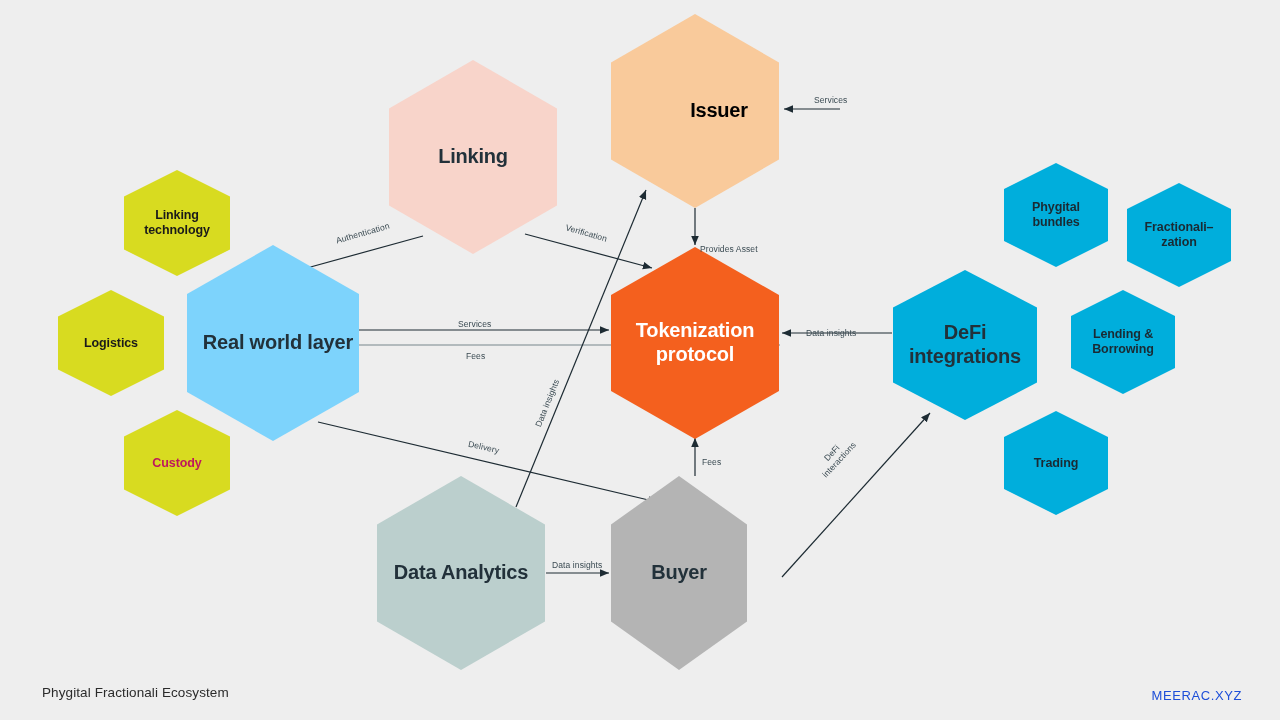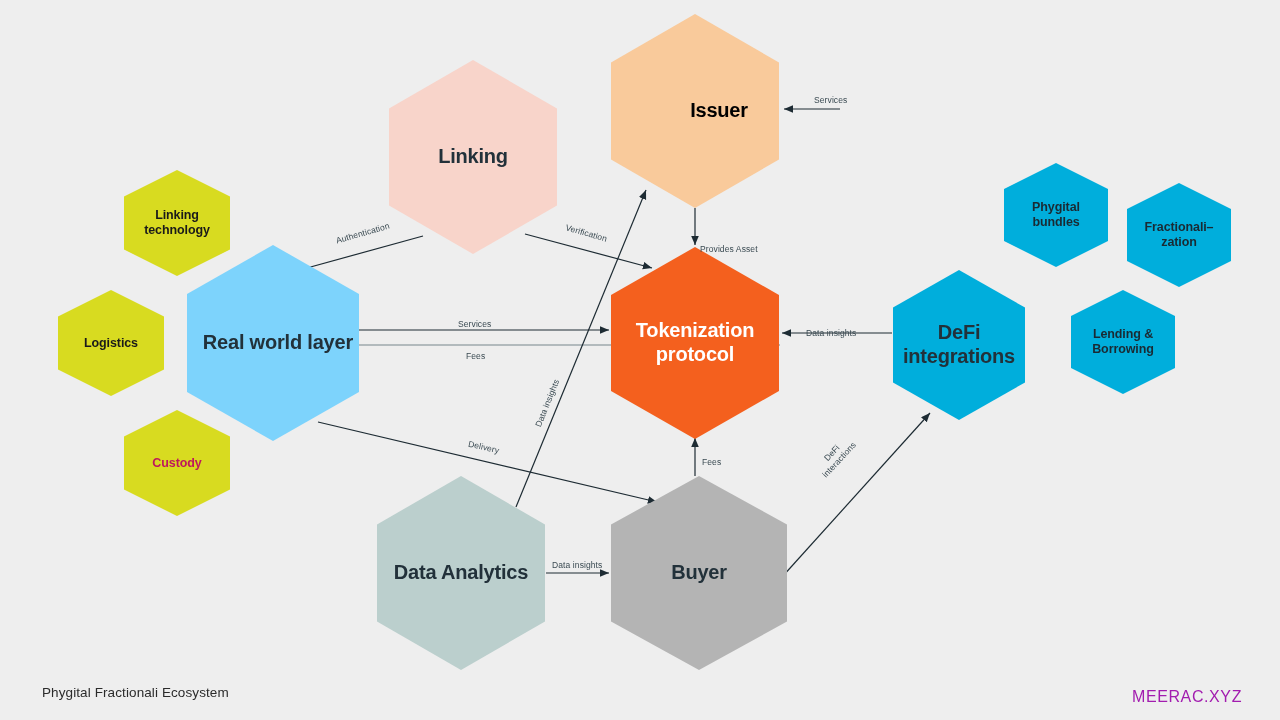--- a/index.html
+++ b/index.html
@@ -63,22 +63,22 @@
     left: 42px;
     top: 685px;
     font-size: 13.5px;
     color: #2b2b2b;
     letter-spacing: 0.1px;
   }
   .footer-right {
     position: absolute;
     right: 38px;
     top: 688px;
-    font-size: 16px;
-    color: #a21caf;
+    font-size: 13px;
+    color: #1d4ed8;
     letter-spacing: 0.6px;
   }
 </style>
 </head>
 <body>
 
 <div id="canvas">
 
   <svg id="wires" viewBox="0 0 1280 720">
     <defs>
@@ -125,29 +125,29 @@
 
 
   <div class="hex hex-big" style="left:187px; top:245px; width:172px; height:196px; background:#7dd3fc; color:#22313a;justify-content:flex-end;">
     <span class="lbl">Real world layer</span>
   </div>
 
   <div class="hex hex-big" style="left:611px; top:247px; width:168px; height:192px; background:#f4601e; color:#ffffff;justify-content:center;">
     <span class="lbl">Tokenization protocol</span>
   </div>
 
-  <div class="hex hex-big" style="left:893px; top:270px; width:132px; height:150px; background:#00aedc; color:#22313a;">
+  <div class="hex hex-big" style="left:893px; top:270px; width:144px; height:150px; background:#00aedc; color:#22313a;">
     <span class="lbl">DeFi integrations</span>
   </div>
 
   <div class="hex hex-big" style="left:377px; top:476px; width:168px; height:194px; background:#bbcfcd; color:#22313a;">
     <span class="lbl">Data Analytics</span>
   </div>
 
-  <div class="hex hex-big" style="left:611px; top:476px; width:176px; height:194px; background:#b4b4b4; color:#22313a;">
+  <div class="hex hex-big" style="left:611px; top:476px; width:136px; height:194px; background:#b4b4b4; color:#22313a;">
     <span class="lbl">Buyer</span>
   </div>
 
   <div class="hex hex-small" style="left:124px; top:170px; width:106px; height:106px; background:#d8db20; color:#1a1a1a;">
     <span class="lbl">Linking technology</span>
   </div>
 
   <div class="hex hex-small" style="left:58px; top:290px; width:106px; height:106px; background:#d8db20; color:#1a1a1a;">
     <span class="lbl">Logistics</span>
   </div>
@@ -161,20 +161,23 @@
   </div>
 
   <div class="hex hex-small" style="left:1127px; top:183px; width:104px; height:104px; background:#00aedc; color:#1a2a33;">
     <span class="lbl">Fractionali–zation</span>
   </div>
 
   <div class="hex hex-small" style="left:1071px; top:290px; width:104px; height:104px; background:#00aedc; color:#1a2a33;">
     <span class="lbl">Lending &amp; Borrowing</span>
   </div>
 
+  <div class="hex hex-small" style="left:1004px; top:411px; width:104px; height:104px; background:#00aedc; color:#1a2a33;">
+    <span class="lbl">Trading</span>
+  </div>
 
   <div class="edge-label" style="left:814px; top:95px;">Services</div>
 
   <div class="edge-label" style="left:700px; top:232px;margin-top:12px;">Provides Asset</div>
 
   <div class="edge-label" style="left:335px; top:228px; transform:rotate(-16deg);">Authentication</div>
 
   <div class="edge-label" style="left:565px; top:228px; transform:rotate(16deg);">Verification</div>
 
   <div class="edge-label" style="left:458px; top:319px;">Services</div>

